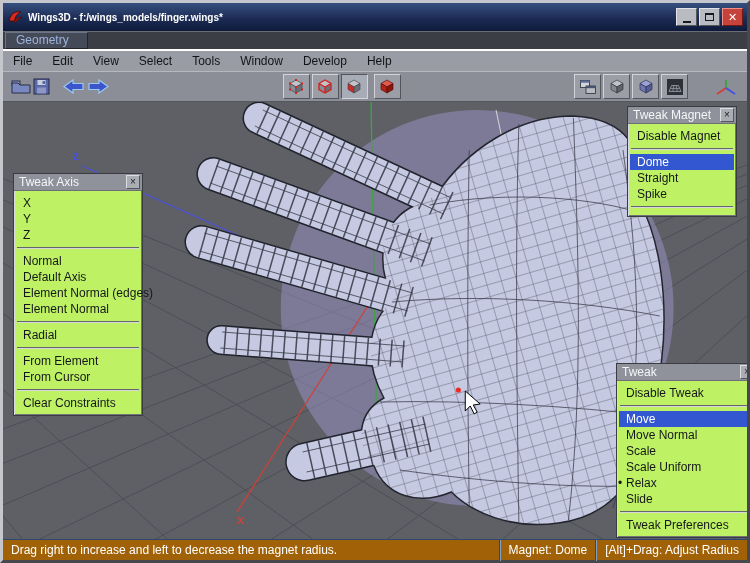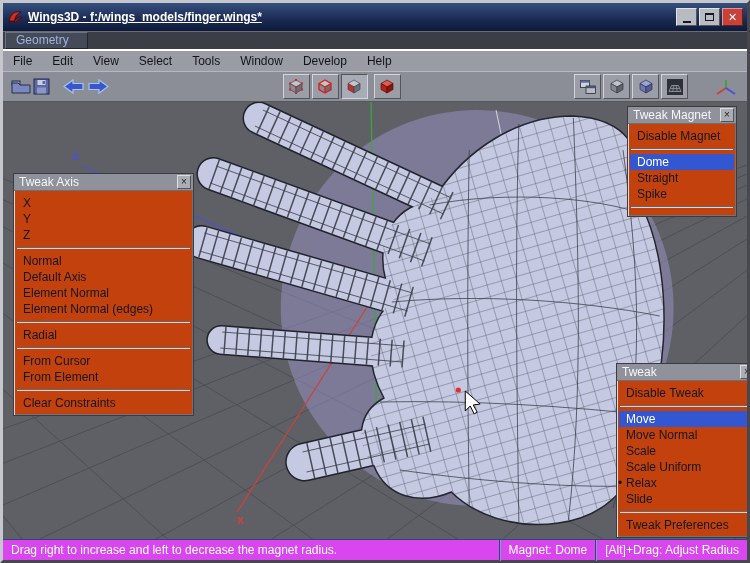--- a/index.html
+++ b/index.html
@@ -3,21 +3,21 @@
 <meta charset="utf-8">
 <style>
   html,body{margin:0;padding:0;width:750px;height:563px;overflow:hidden;
     font-family:"Liberation Sans","DejaVu Sans",sans-serif;}
   .window{width:750px;height:563px;box-sizing:border-box;display:flex;flex-direction:column;
     border:3px solid;border-color:#c6c7cc #47484e #47484e #c6c7cc;background:#85888f;}
 
   
   .titlebar{height:28px;flex:0 0 28px;display:flex;align-items:center;gap:5px;padding:0 4px;
     background:linear-gradient(180deg,#35507f 0%,#1d2c55 55%,#0d1a3a 100%);}
-  .titlebar .title{color:#fff;font-size:12px;font-weight:bold;flex:1;white-space:nowrap;overflow:hidden;text-decoration:underline;}
+  .titlebar .title{color:#fff;font-size:10px;font-weight:bold;flex:1;white-space:nowrap;overflow:hidden;}
   .winbtns{display:flex;gap:2px;}
   .wbtn{width:21px;height:18px;display:flex;align-items:center;justify-content:center;box-sizing:border-box;
     background:#b8bbc2;border:1px solid;border-color:#e2e4e8 #54565c #54565c #e2e4e8;cursor:default;}
   .wbtn.close{background:#c5433a;border-color:#ea9289 #6d1a13 #6d1a13 #ea9289;color:#fff;font-size:11px;font-weight:bold;}
   .glyph-min{width:8px;height:2px;background:#16181c;margin-top:9px;}
   .glyph-max{width:9px;height:8px;box-sizing:border-box;border:1px solid #16181c;border-top-width:2px;background:transparent;}
 
   
   .geobar{height:18px;flex:0 0 18px;background:#3b3e45;display:flex;align-items:center;padding:0 2px;
     border-top:1px solid #6a6d74;box-sizing:border-box;}
@@ -39,36 +39,36 @@
   .tbtn{width:27px;height:25px;box-sizing:border-box;display:flex;align-items:center;justify-content:center;
     background:#9b9ea6;border:1px solid;border-color:#d2d4da #53555b #53555b #d2d4da;margin-right:2px;padding:0;cursor:default;}
   .tbtn.pressed{border-color:#53555b #d2d4da #d2d4da #53555b;background:#a8acb6;}
   .tspace{width:10px;display:inline-block;}
 
   
   .viewport{position:relative;flex:1;overflow:hidden;background:#5e6065;}
   .viewport>svg{position:absolute;inset:0;width:100%;height:100%;display:block;}
 
   
-  .panel{position:absolute;background:#c2410c;border:1px solid #3a3c42;box-sizing:border-box;
+  .panel{position:absolute;background:#bef264;border:1px solid #3a3c42;box-sizing:border-box;
     box-shadow:inset 1px 1px 0 #d9dbdf, inset -1px -1px 0 #70737a;font-size:12px;color:#15171b;}
   .ptitle{height:16px;display:flex;align-items:center;background:#8f929b;padding:0 2px 0 5px;
     border-bottom:1px solid #6c6f76;}
   .ptitle .ptext{flex:1;color:#f5f6f8;font-size:12px;line-height:15px;white-space:nowrap;overflow:hidden;}
   .pclose{width:12px;height:12px;flex:0 0 12px;display:flex;align-items:center;justify-content:center;
     background:#aaadb4;border:1px solid;border-color:#dcdee2 #53555b #53555b #dcdee2;
     font-size:10px;line-height:10px;color:#1c1e22;cursor:default;}
   .pbody{padding:4px 0;border-radius:13px;}
   .pitem{position:relative;line-height:16px;padding:0 4px 0 9px;white-space:nowrap;cursor:default;}
   .pitem.selected{background:#3357d0;color:#fff;margin:0 2px;padding-left:7px;}
   .psep{height:0;border-top:1px solid #63666d;border-bottom:1px solid #d6d8dc;margin:4px 3px;}
   .bullet{position:absolute;left:1px;top:0;font-size:12px;}
 
   
-  .statusbar{height:21px;flex:0 0 21px;background:#d946ef;display:flex;align-items:center;
+  .statusbar{height:21px;flex:0 0 21px;background:#a16207;display:flex;align-items:center;
     color:#fff;font-size:12px;border-top:1px solid #2b4a72;box-sizing:border-box;}
   .seg{padding:0 8px;white-space:nowrap;line-height:19px;}
   .seg.msg{flex:1;overflow:hidden;}
   .sdiv{width:0;height:21px;border-left:1px solid #2b4a72;border-right:1px solid #7ea2cc;}
 </style>
 </head>
 <body>
 
 <div class="window">
 
@@ -321,39 +321,39 @@
         </g>
 
         <circle cx="459" cy="390" r="2.6" fill="#ee2a22"></circle>
       </g>
 
       <g>
         <polygon points="466,391 466,411 471,406 475,414 478,412 474,405 481,404" fill="#ffffff" stroke="#000000" stroke-width="1"></polygon>
       </g>
     </svg>
 
-    <div class="panel" style="left:10px;top:71px;width:181px;">
+    <div class="panel" style="left:10px;top:71px;width:130px;">
       <div class="ptitle">
         <span class="ptext">Tweak Axis</span>
         <span class="pclose">×</span>
       </div>
       <div class="pbody">
         <div class="pitem">X</div>
         <div class="pitem">Y</div>
         <div class="pitem">Z</div>
         <div class="psep"></div>
         <div class="pitem">Normal</div>
         <div class="pitem">Default Axis</div>
+        <div class="pitem">Element Normal (edges)</div>
         <div class="pitem">Element Normal</div>
-        <div class="pitem">Element Normal (edges)</div>
         <div class="psep"></div>
         <div class="pitem">Radial</div>
         <div class="psep"></div>
+        <div class="pitem">From Element</div>
         <div class="pitem">From Cursor</div>
-        <div class="pitem">From Element</div>
         <div class="psep"></div>
         <div class="pitem">Clear Constraints</div>
       </div>
     </div>
 
     <div class="panel" style="left:624px;top:4px;width:110px;">
       <div class="ptitle">
         <span class="ptext">Tweak Magnet</span>
         <span class="pclose">×</span>
       </div>

